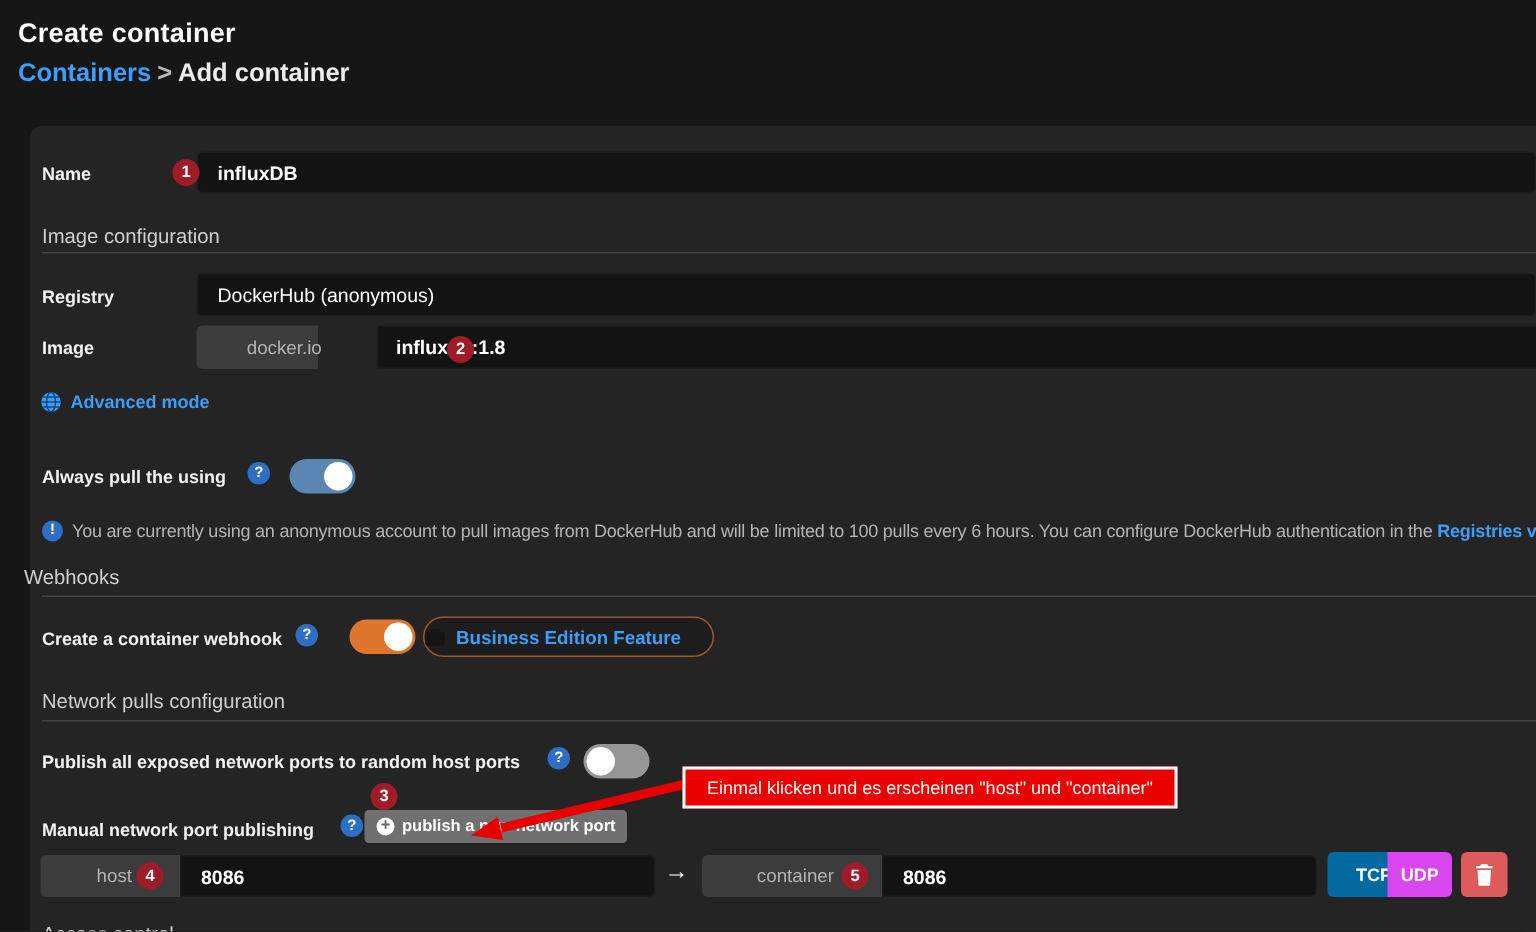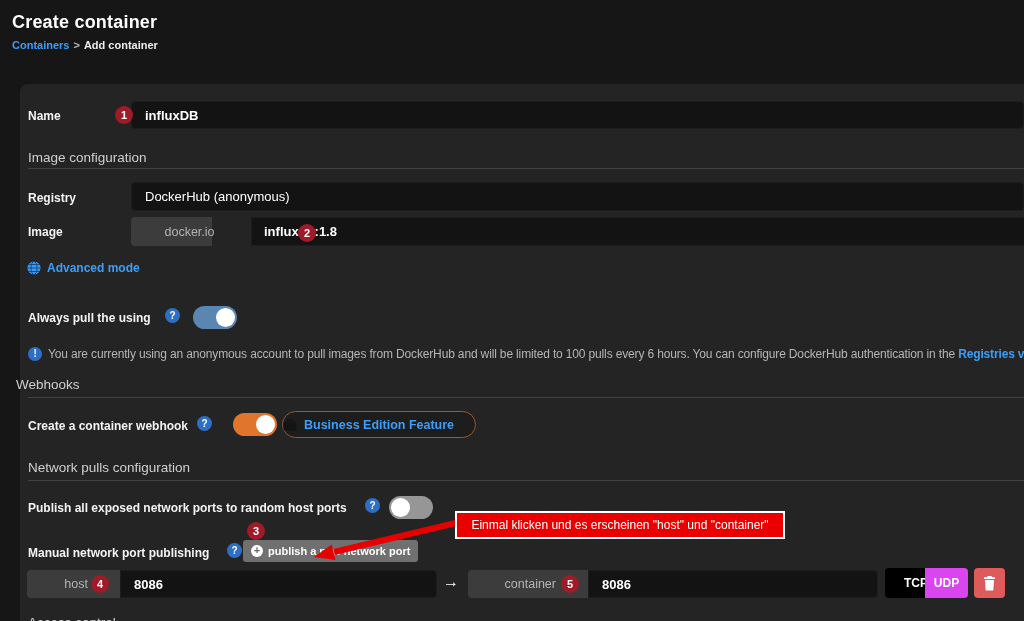--- a/index.html
+++ b/index.html
@@ -6,21 +6,21 @@
   html,body { width:1024px; height:621px; }
   body {
     position:relative; overflow:hidden;
     background:#161616; color:#f3f3f3;
     font-family:"Liberation Sans", sans-serif;
   }
   .abs { position:absolute; }
 
   
   .page-title { left:12px; top:12px; font-size:18px; font-weight:bold; color:#fdfdfd; letter-spacing:.2px; }
-  .breadcrumb { left:12px; top:39px; font-size:11px; font-weight:bold; }
+  .breadcrumb { left:12px; top:39px; font-size:17px; font-weight:bold; }
   .crumb-link { color:#3d9ef9; text-decoration:none; cursor:pointer; }
   .crumb-sep  { color:#b9b9b9; margin:0 4px; }
   .crumb-cur  { color:#ededed; }
 
   
   .panel { left:20px; top:84px; width:1004px; height:537px; background:#242424; border-radius:8px 0 0 0; }
 
   
   .flabel { font-size:12px; font-weight:bold; color:#f3f3f3; white-space:nowrap; }
   .sect { font-size:13.5px; color:#cfcfcf; white-space:nowrap; }
@@ -84,21 +84,21 @@
     z-index:10;
   }
   .annot-arrow { left:300px; top:503px; width:175px; height:70px; z-index:9; pointer-events:none; }
 
   .map-arrow { left:443px; top:573px; color:#fff; font-size:16px; font-weight:bold; }
 
   .proto-btn {
     top:568px; height:30px; border:none; color:#fff; font-weight:bold; font-size:12px;
     font-family:"Liberation Sans", sans-serif; cursor:pointer; position:absolute;
   }
-  .tcp { left:885px; width:62px; background:#000000; border-radius:4px 0 0 4px; }
+  .tcp { left:885px; width:62px; background:#0369a1; border-radius:4px 0 0 4px; }
   .udp { left:925px; width:43px; background:#d946ef; border-radius:0 4px 4px 0; }
   .trash-btn { left:974px; top:568px; width:31px; height:30px; background:#dd5b5b; border:none;
                border-radius:4px; display:flex; align-items:center; justify-content:center; cursor:pointer; }
 
   .clipped-sect { left:28px; top:615px; }
 </style>
 </head>
 <body>
 
 <div class="abs page-title">Create container</div>

